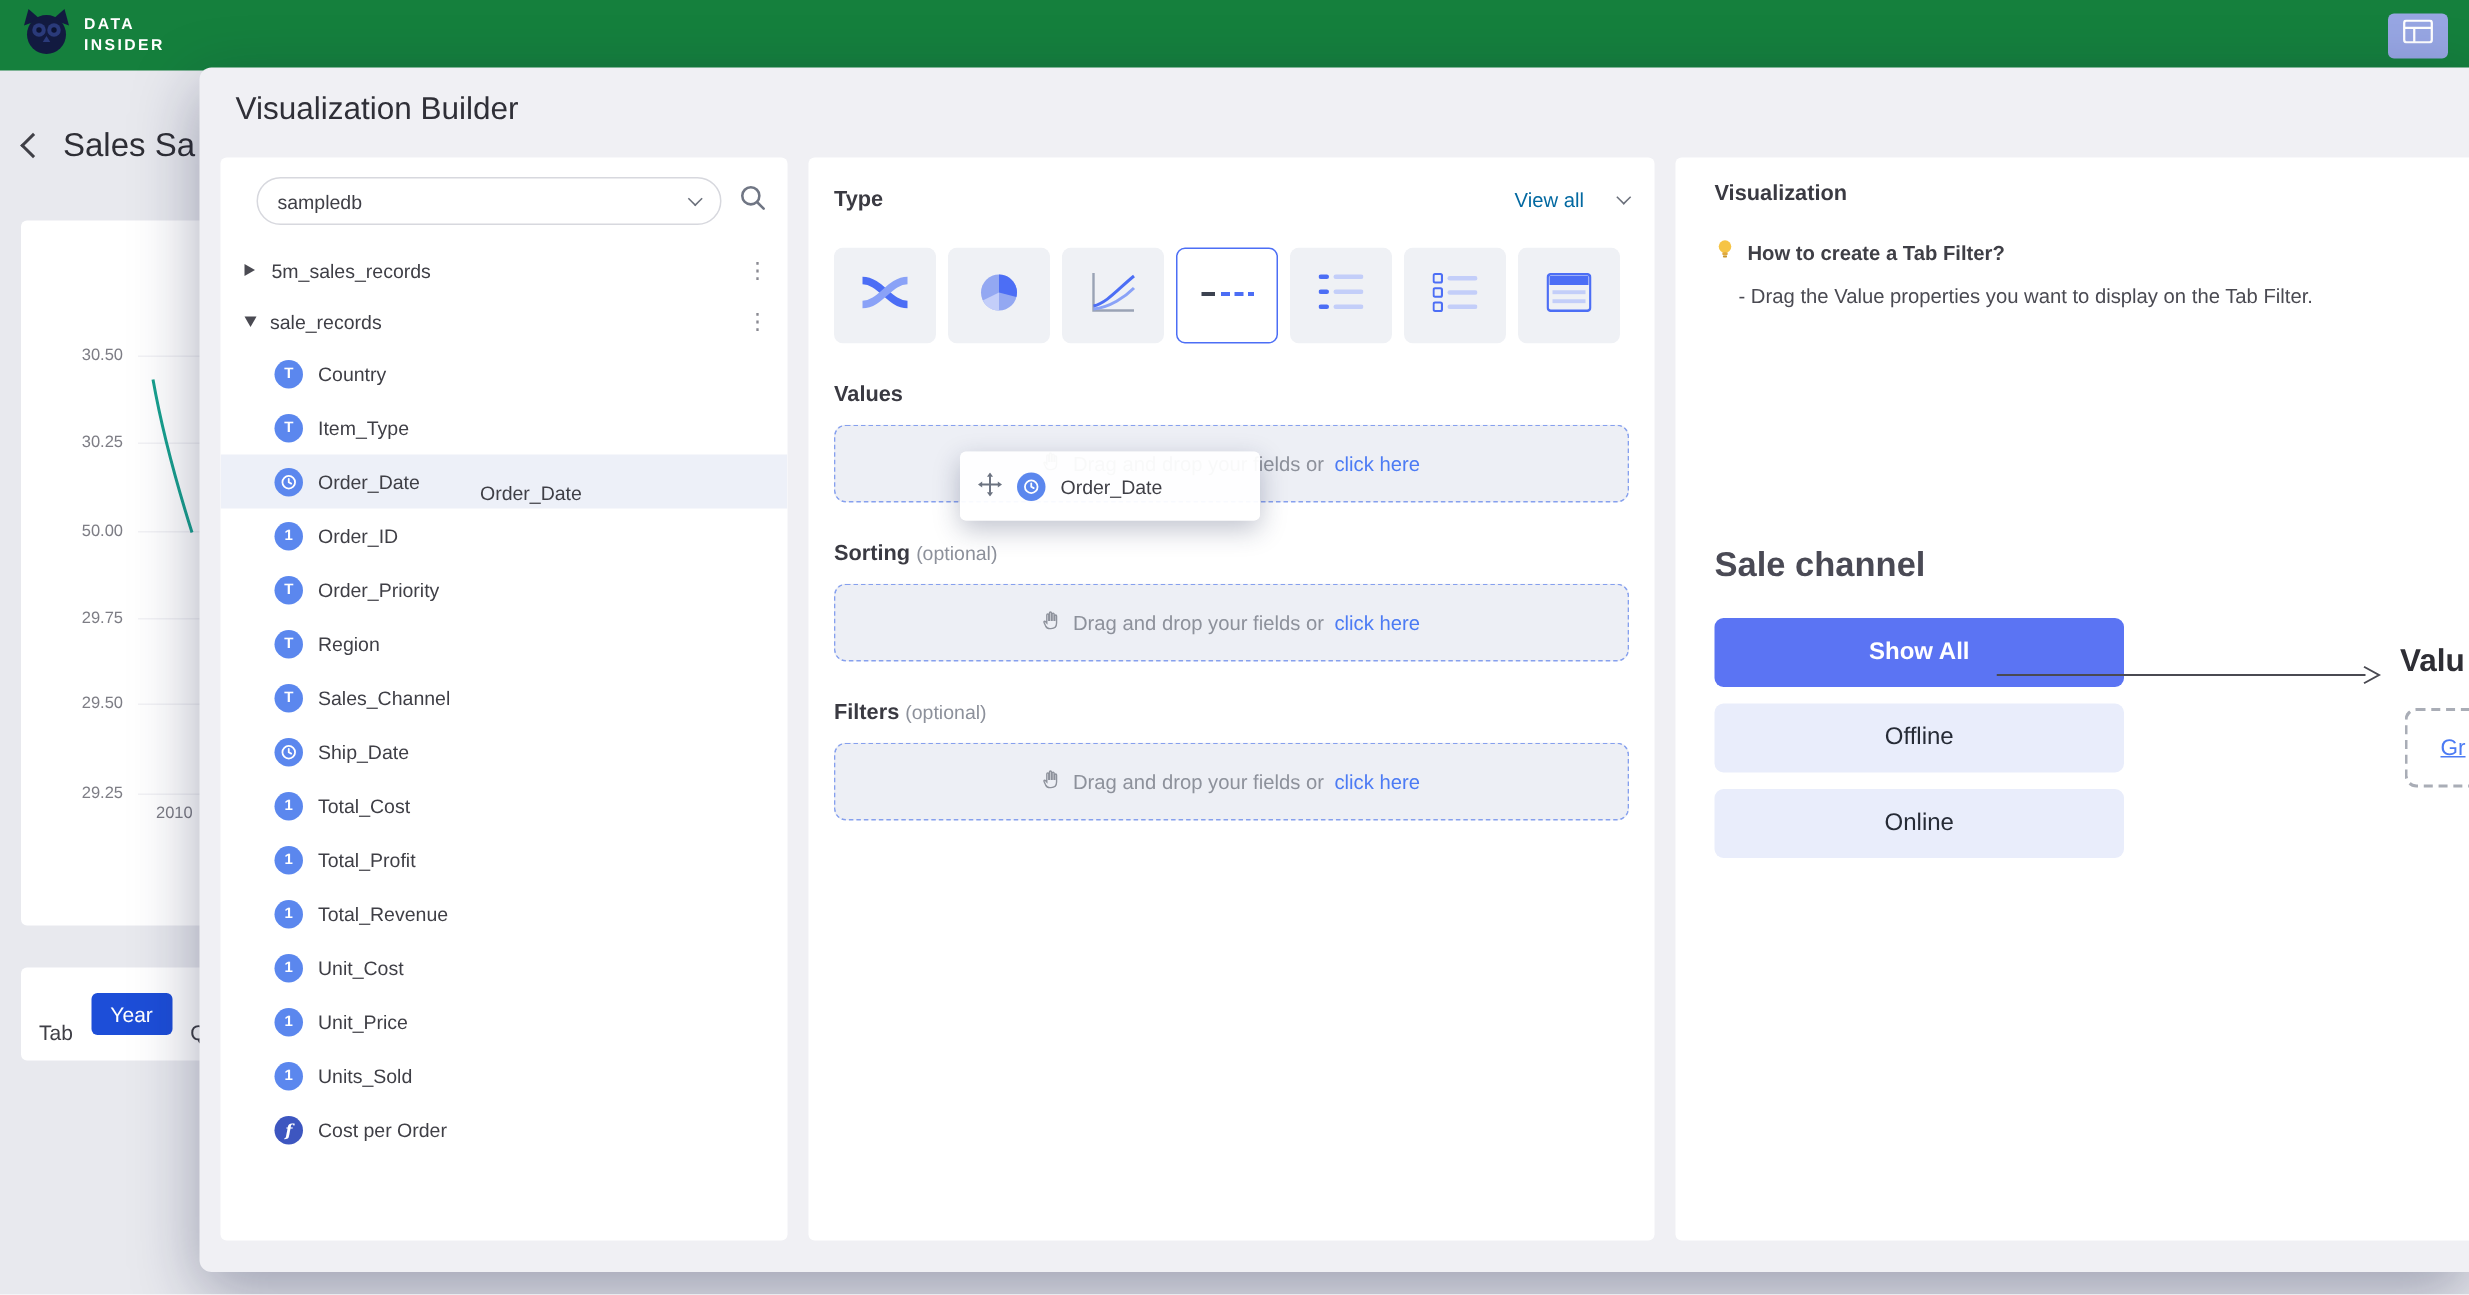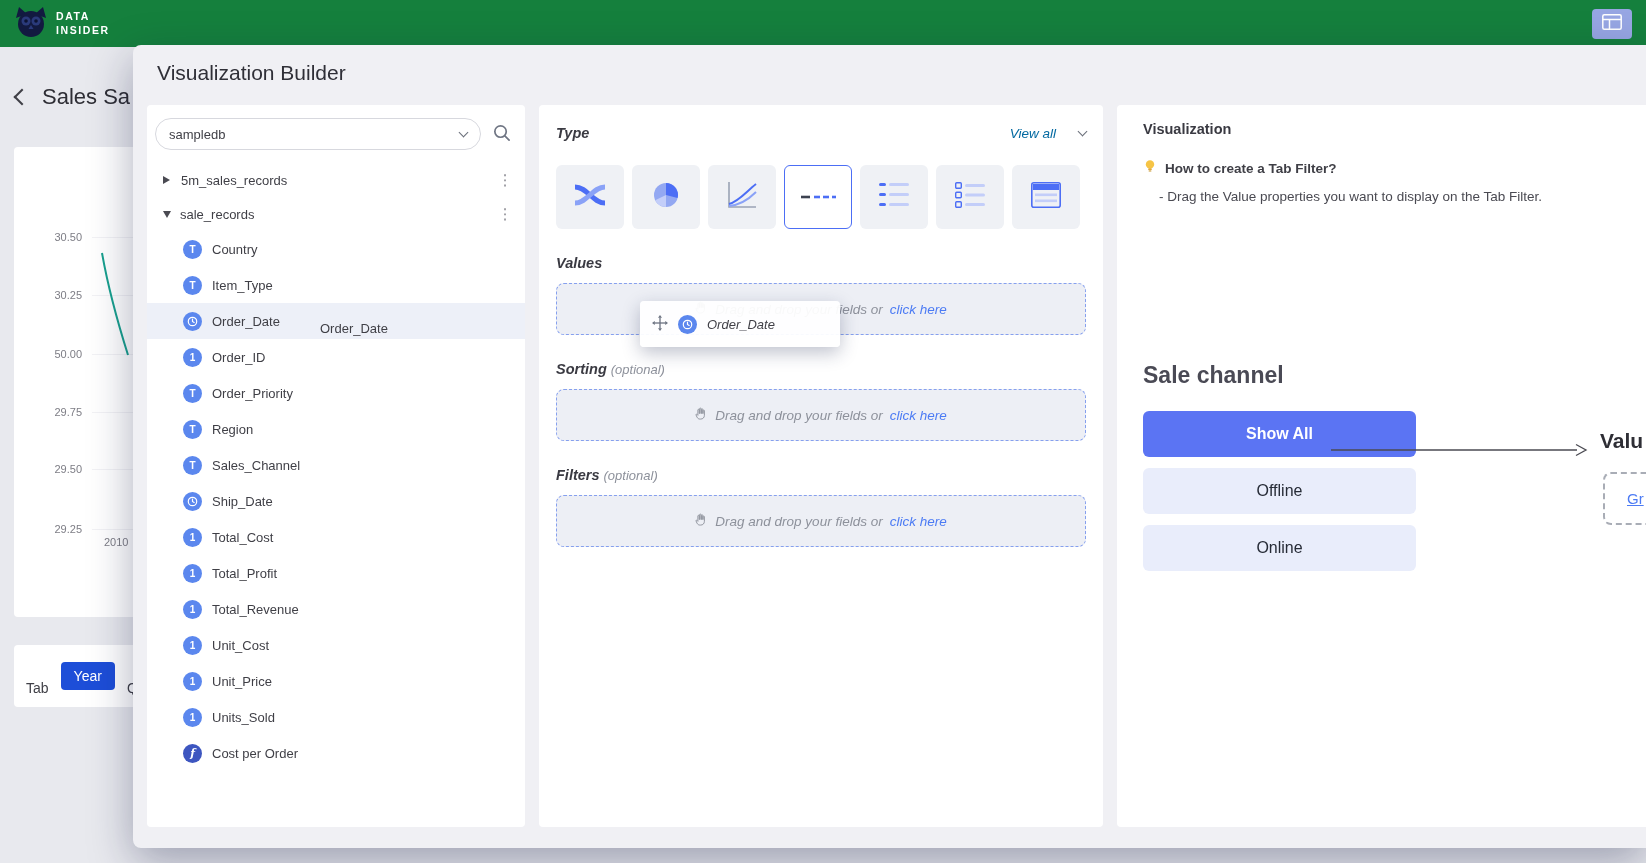--- a/index.html
+++ b/index.html
@@ -22,29 +22,29 @@
   .gl { position: absolute; left: 78px; right: 8px; height: 1px; background: #f2f2f5; }
   .gran-card { position: absolute; left: 14px; top: 645px; width: 560px; height: 62px; background: #fff; border-radius: 4px; display: flex; align-items: center; padding: 0 12px; gap: 12px; }
   .gran-label { font-size: 14px; color: #3f3f46; margin-top: 24px; }
   .gran-chip { background: #1d4ed8; color: #fff; font-size: 14px; padding: 6px 13px; border-radius: 4px; cursor: pointer; }
 
   
   .modal { position: absolute; left: 133px; top: 45px; width: 1513px; height: 803px; background: #f0f0f4; border-radius: 8px 0 0 8px; box-shadow: 0 14px 44px rgba(18,24,62,.35); }
   .modal-title { position: absolute; left: 24px; top: 16px; font-size: 21px; font-weight: 500; color: #2f2f37; }
   .panel { position: absolute; top: 60px; bottom: 21px; background: #fff; border-radius: 4px; }
   .left-panel  { left: 14px;  width: 378px; overflow: hidden; }
-  .center-panel{ left: 406px; width: 564px; font-style: italic; }
+  .center-panel{ left: 406px; width: 564px; }
   .right-panel { left: 984px; right: 0; border-radius: 4px 0 0 4px; }
 
   
   .lp-tabs { display: flex; height: 42px; border-bottom: 1px solid #ededf1; }
   .lp-tab { flex: 1; display: flex; align-items: center; justify-content: center; gap: 7px; font-size: 13px; cursor: pointer; }
   .lp-tab.active { color: #4c7bf4; font-weight: 600; background: #fff; }
   .lp-tab.inactive { background: #f6f7fa; color: #3f3f46; }
-  .lp-search { display: flex; align-items: center; padding: 13px 14px 7px 8px; gap: 11px; }
+  .lp-search { display: flex; align-items: center; padding: 13px 14px 7px 24px; gap: 11px; }
   .db-select { flex: 1; height: 32px; border: 1px solid #d7d8de; border-radius: 16px; display: flex; align-items: center; justify-content: space-between; padding: 0 13px; font-size: 13px; color: #3f3f46; cursor: pointer; background: #fff; }
   .chev { width: 7px; height: 7px; border-right: 1.6px solid #6a6f7a; border-bottom: 1.6px solid #6a6f7a; transform: rotate(45deg); margin-top: -4px; }
   .tree { position: relative; padding-top: 6px; }
   .tree-row { height: 34px; display: flex; align-items: center; padding: 0 12px 0 16px; font-size: 13px; color: #3f3f46; cursor: pointer; }
   .caret-right { width: 0; height: 0; border-left: 7px solid #4a4a52; border-top: 4.5px solid transparent; border-bottom: 4.5px solid transparent; margin-right: 11px; }
   .caret-down { width: 0; height: 0; border-top: 7px solid #4a4a52; border-left: 4.5px solid transparent; border-right: 4.5px solid transparent; margin-right: 9px; }
   .tree-name { flex: 1; }
   .kebab { width: 16px; text-align: center; color: #8a8a92; font-size: 15px; cursor: pointer; }
   .kebab::before { content: "\22EE"; }
   .field-row { height: 36px; display: flex; align-items: center; padding: 0 14px 0 36px; font-size: 13px; color: #3f3f46; gap: 10px; cursor: pointer; }

